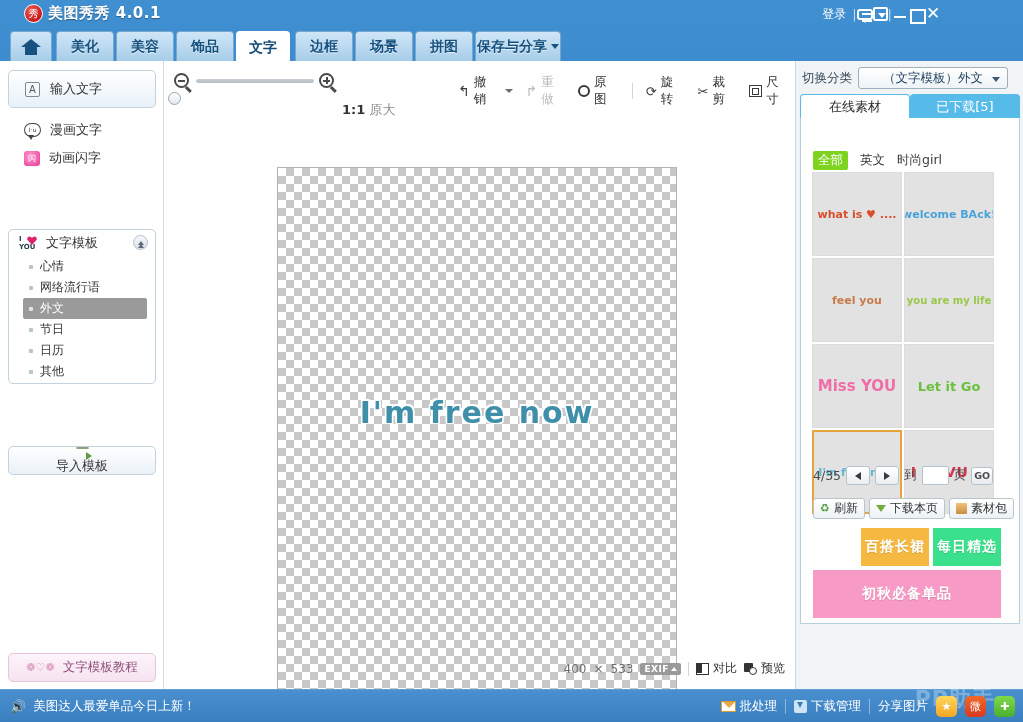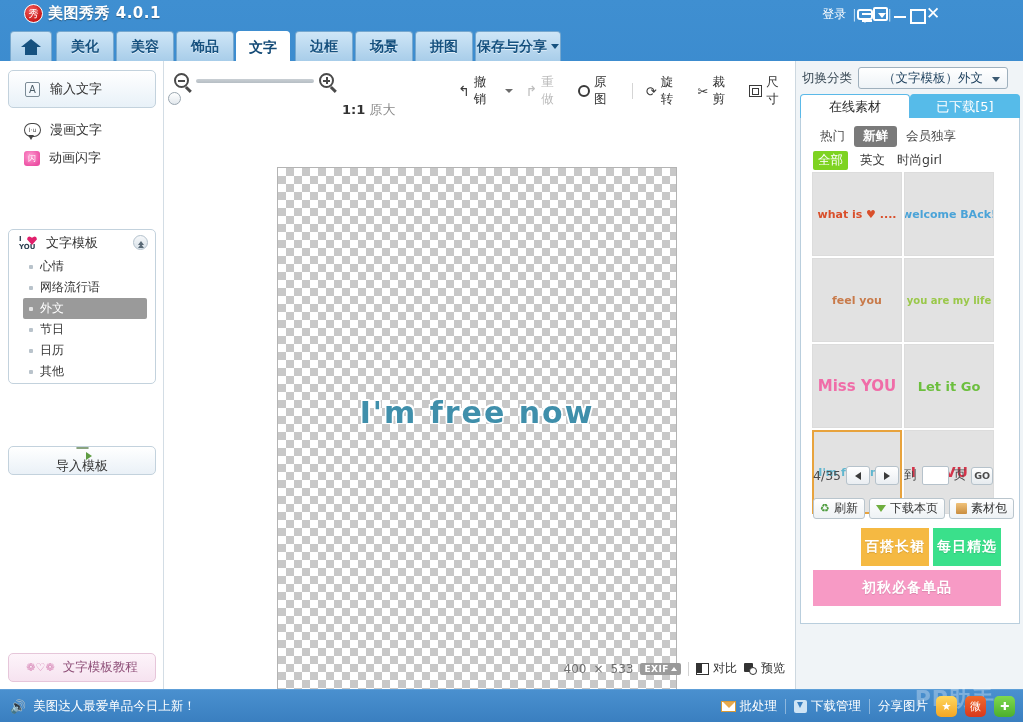--- a/index.html
+++ b/index.html
@@ -421,21 +421,21 @@
 
   .ads { position: absolute; left: 12px; top: 410px; width: 188px; }
   .ad-row1 { display: flex; gap: 4px; }
   .ad {
     display: flex; align-items: center; justify-content: center;
     color: #ffffff; font-size: 14px; font-weight: bold; cursor: pointer;
     letter-spacing: 1px; text-shadow: 0 1px 1px rgba(0,0,0,.12);
   }
   .ad-a { width: 92px; height: 38px; background: #f5b942; margin-left: 48px; }
   .ad-b { width: 92px; height: 38px; background: #3ae08b; }
-  .ad-c { width: 188px; height: 36px; background: #f79ac5; margin-top: 4px; text-align: center; }
+  .ad-c { width: 188px; height: 48px; background: #f79ac5; margin-top: 4px; text-align: center; }
 
   
   .bottombar {
     position: absolute; left: 0; bottom: 0; width: 1023px; height: 33px;
     background: linear-gradient(180deg,#4a90cf 0%,#3a7fc0 100%);
     border-top: 1px solid #5e9fd8;
   }
   .bb-left { position: absolute; left: 10px; top: 8px; display: flex; align-items: center; gap: 7px; }
   .spk-ico { color: #ffffff; font-size: 13px; }
   .bb-msg { color: #ffffff; font-size: 12.5px; }
@@ -678,25 +678,20 @@
       <div class="rtabs">
         <div class="rtab active">
           <span>在线素材</span>
         </div>
         <div class="rtab inactive">
           <span>已下载[5]</span>
         </div>
       </div>
 
       <div class="rbody">
-        <div class="pillrow">
-          <span class="pill"><span>热门</span></span>
-          <span class="pill on"><span>新鲜</span></span>
-          <span class="pill"><span>会员独享</span></span>
-        </div>
 
         <div class="subrow">
           <span class="subtag on"><span>全部</span></span>
           <span class="subtag"><span>英文</span></span>
           <span class="subtag"><span>时尚girl</span></span>
         </div>
 
         <div class="grid">
           <div class="thumb">
             <span class="t-txt" style="color:#d94f2b">what is ♥ ....</span>

